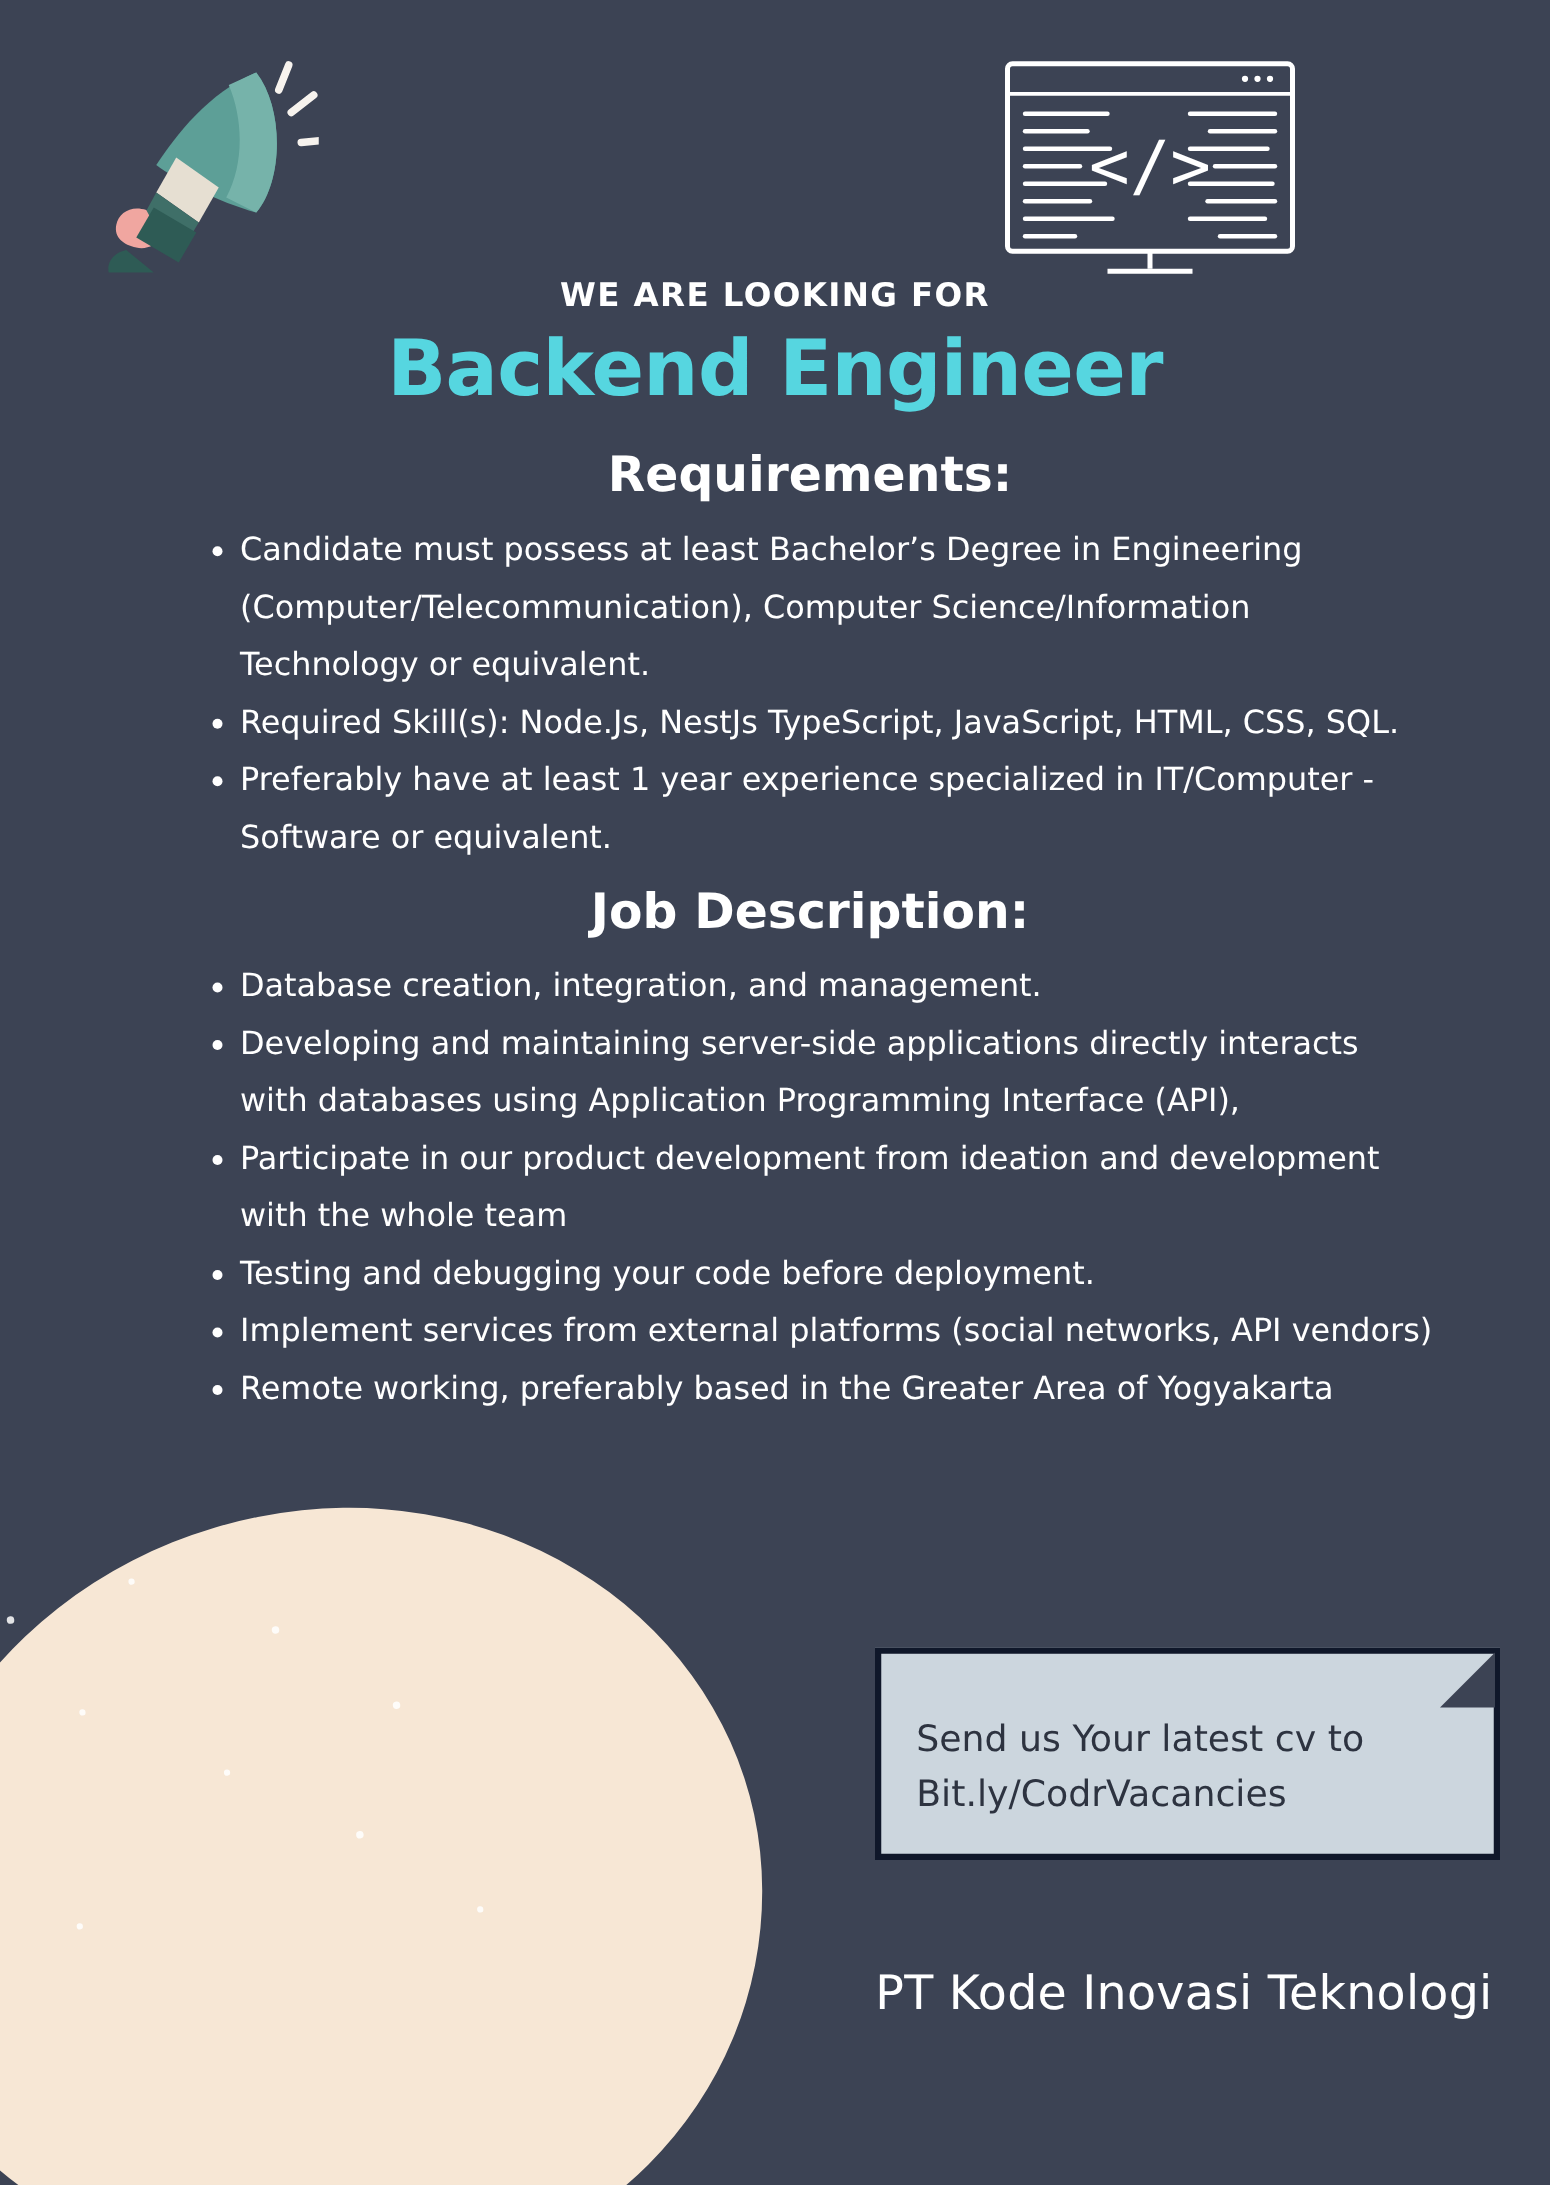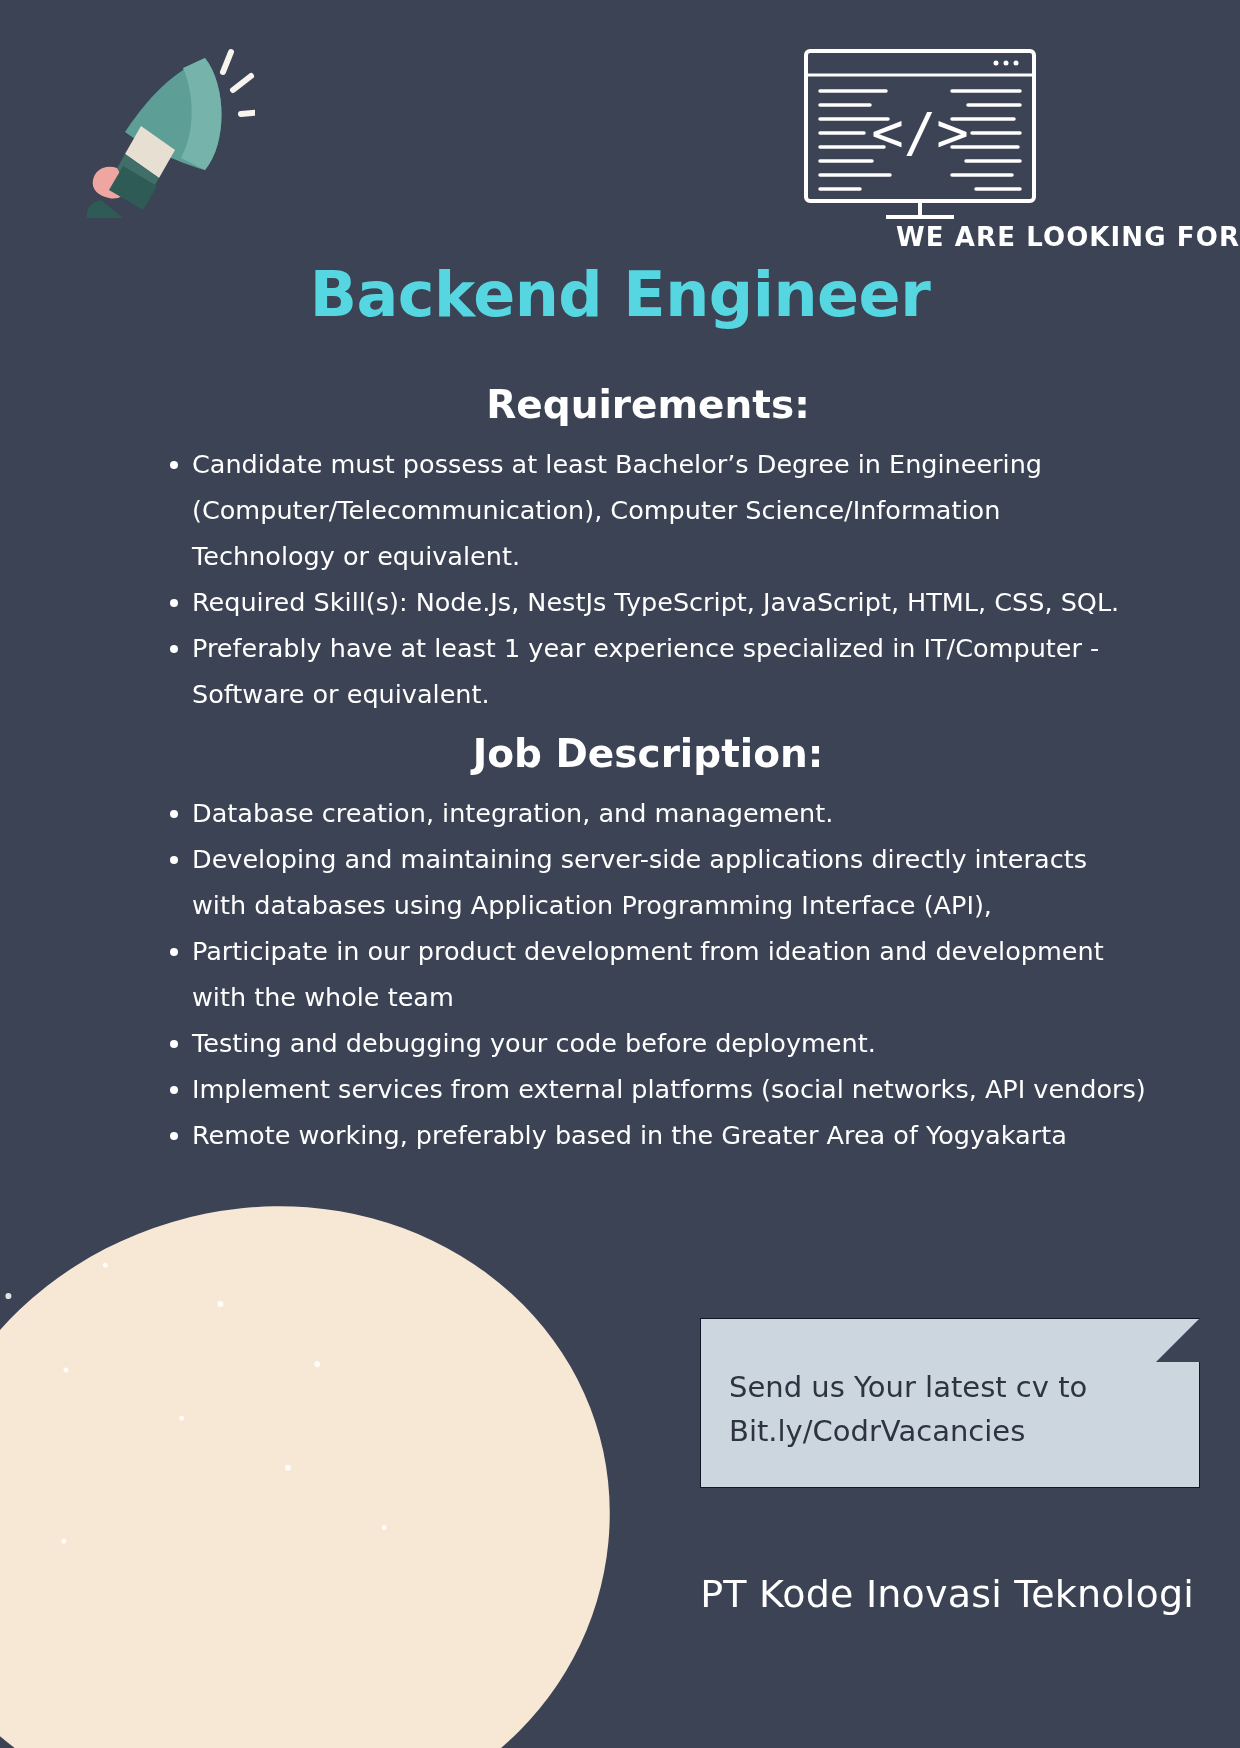--- a/index.html
+++ b/index.html
@@ -35,21 +35,21 @@
     width: 240px;
     height: 185px;
   }
 
   
   .kicker {
     position: absolute;
     top: 222px;
     left: 0;
     width: 1240px;
-    text-align: right;
+    text-align: center;
     color: #ffffff;
     font-size: 26px;
     font-weight: bold;
     letter-spacing: 1.1px;
   }
   .job-title {
     position: absolute;
     top: 258px;
     left: 0;
     width: 1240px;
@@ -68,21 +68,20 @@
     margin: 0 0 14px 0;
   }
 
   
   .content {
     position: absolute;
     top: 358px;
     left: 0;
     width: 1240px;
     padding: 0 94px 0 150px;
-    margin-top: 24px;
   }
   ul.bullets {
     list-style: none;
     margin: 0 0 8px 0;
     padding: 0;
   }
   ul.bullets li {
     position: relative;
     color: #ffffff;
     font-size: 25.5px;
@@ -144,21 +143,21 @@
   }
 
   
   .cv-card {
     position: absolute;
     right: 40px;
     bottom: 260px;
     width: 500px;
     height: 170px;
     background: #ccd6de;
-    border: 1px solid #0f172a;
+    border: 5px solid #0f172a;
   }
   .cv-card .fold {
     position: absolute;
     top: -1px;
     right: -1px;
     width: 0;
     height: 0;
     border-left: 44px solid transparent;
     border-bottom: 44px solid #3c4354;
   }

